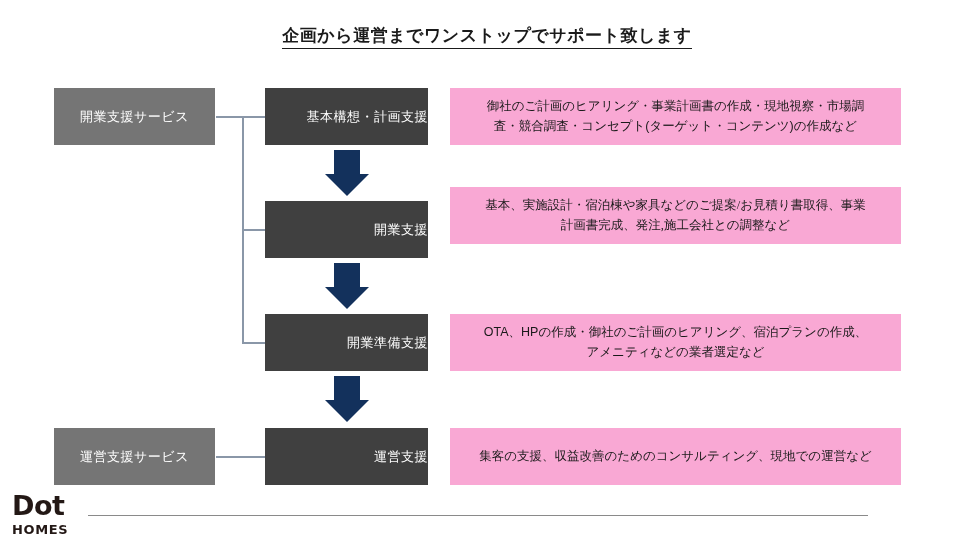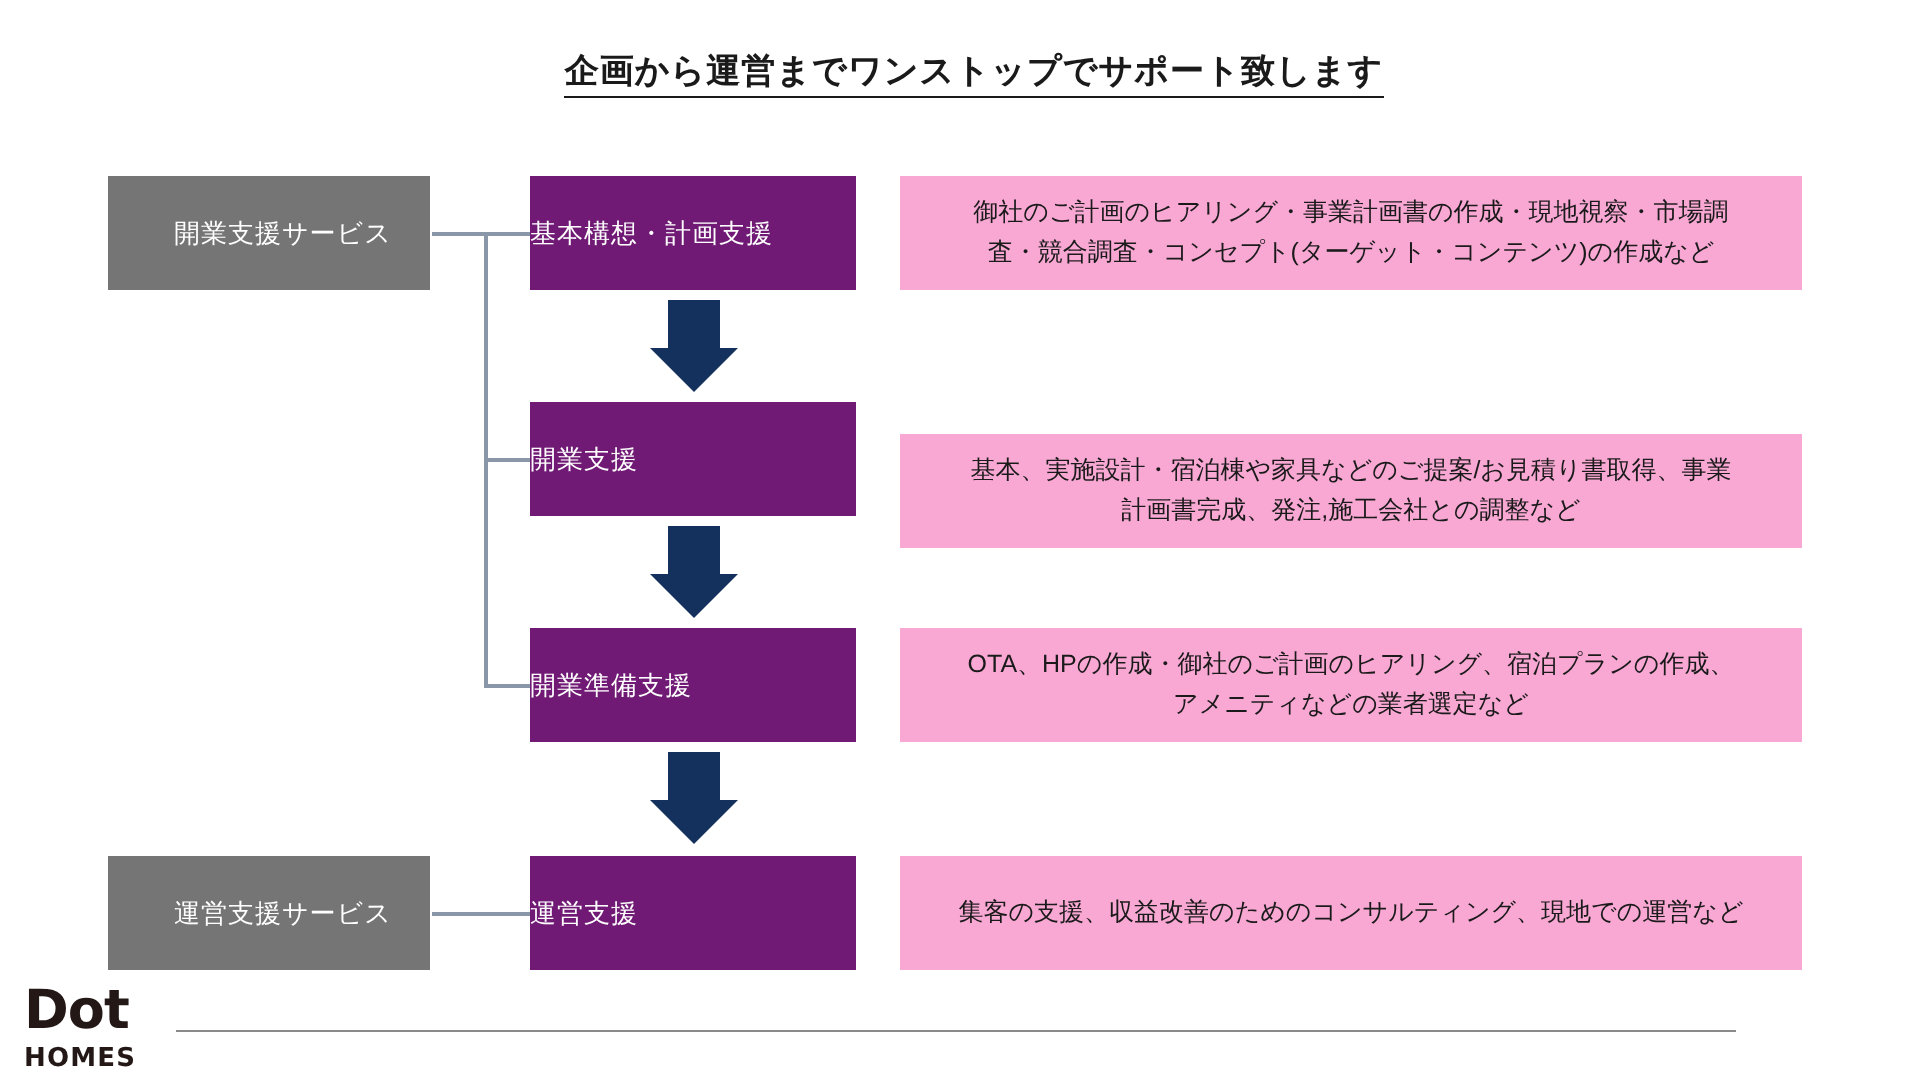--- a/index.html
+++ b/index.html
@@ -40,38 +40,37 @@
 
   
   .cat-box {
     position: absolute;
     left: 54px;
     width: 161px;
     height: 57px;
     background: #757575;
     display: flex;
     align-items: center;
-    justify-content: flex-start;
+    justify-content: center;
     color: #ffffff;
     font-size: 13px;
     font-weight: 400;
     letter-spacing: 0.5px;
-    padding-left: 33px;
   }
 
   
   .stage-box {
     position: absolute;
     left: 265px;
     width: 163px;
     height: 57px;
-    background: #701a75;
+    background: #404040;
     display: flex;
     align-items: center;
-    justify-content: flex-start;
+    justify-content: flex-end;
     color: #ffffff;
     font-size: 13px;
     font-weight: 400;
     letter-spacing: 0.5px;
   }
 
   
   .desc-box {
     position: absolute;
     left: 450px;
@@ -168,21 +167,21 @@
   <div class="arrow" style="top:150px;">
     <svg viewBox="0 0 44 46" xmlns="http://www.w3.org/2000/svg" aria-hidden="true">
       <polygon points="9,0 35,0 35,24 44,24 22,46 0,24 9,24" fill="#13315c"></polygon>
     </svg>
   </div>
 
   <div class="stage-box" style="top:201px;">
     <span>開業支援</span>
   </div>
 
-  <div class="desc-box" style="top:217px;">
+  <div class="desc-box" style="top:187px;font-family:Liberation Serif, serif;">
     <span>基本、実施設計・宿泊棟や家具などのご提案/お見積り書取得、事業計画書完成、発注,施工会社との調整など</span>
   </div>
 
   <div class="arrow" style="top:263px;">
     <svg viewBox="0 0 44 46" xmlns="http://www.w3.org/2000/svg" aria-hidden="true">
       <polygon points="9,0 35,0 35,24 44,24 22,46 0,24 9,24" fill="#13315c"></polygon>
     </svg>
   </div>
 
   <div class="stage-box" style="top:314px;">

